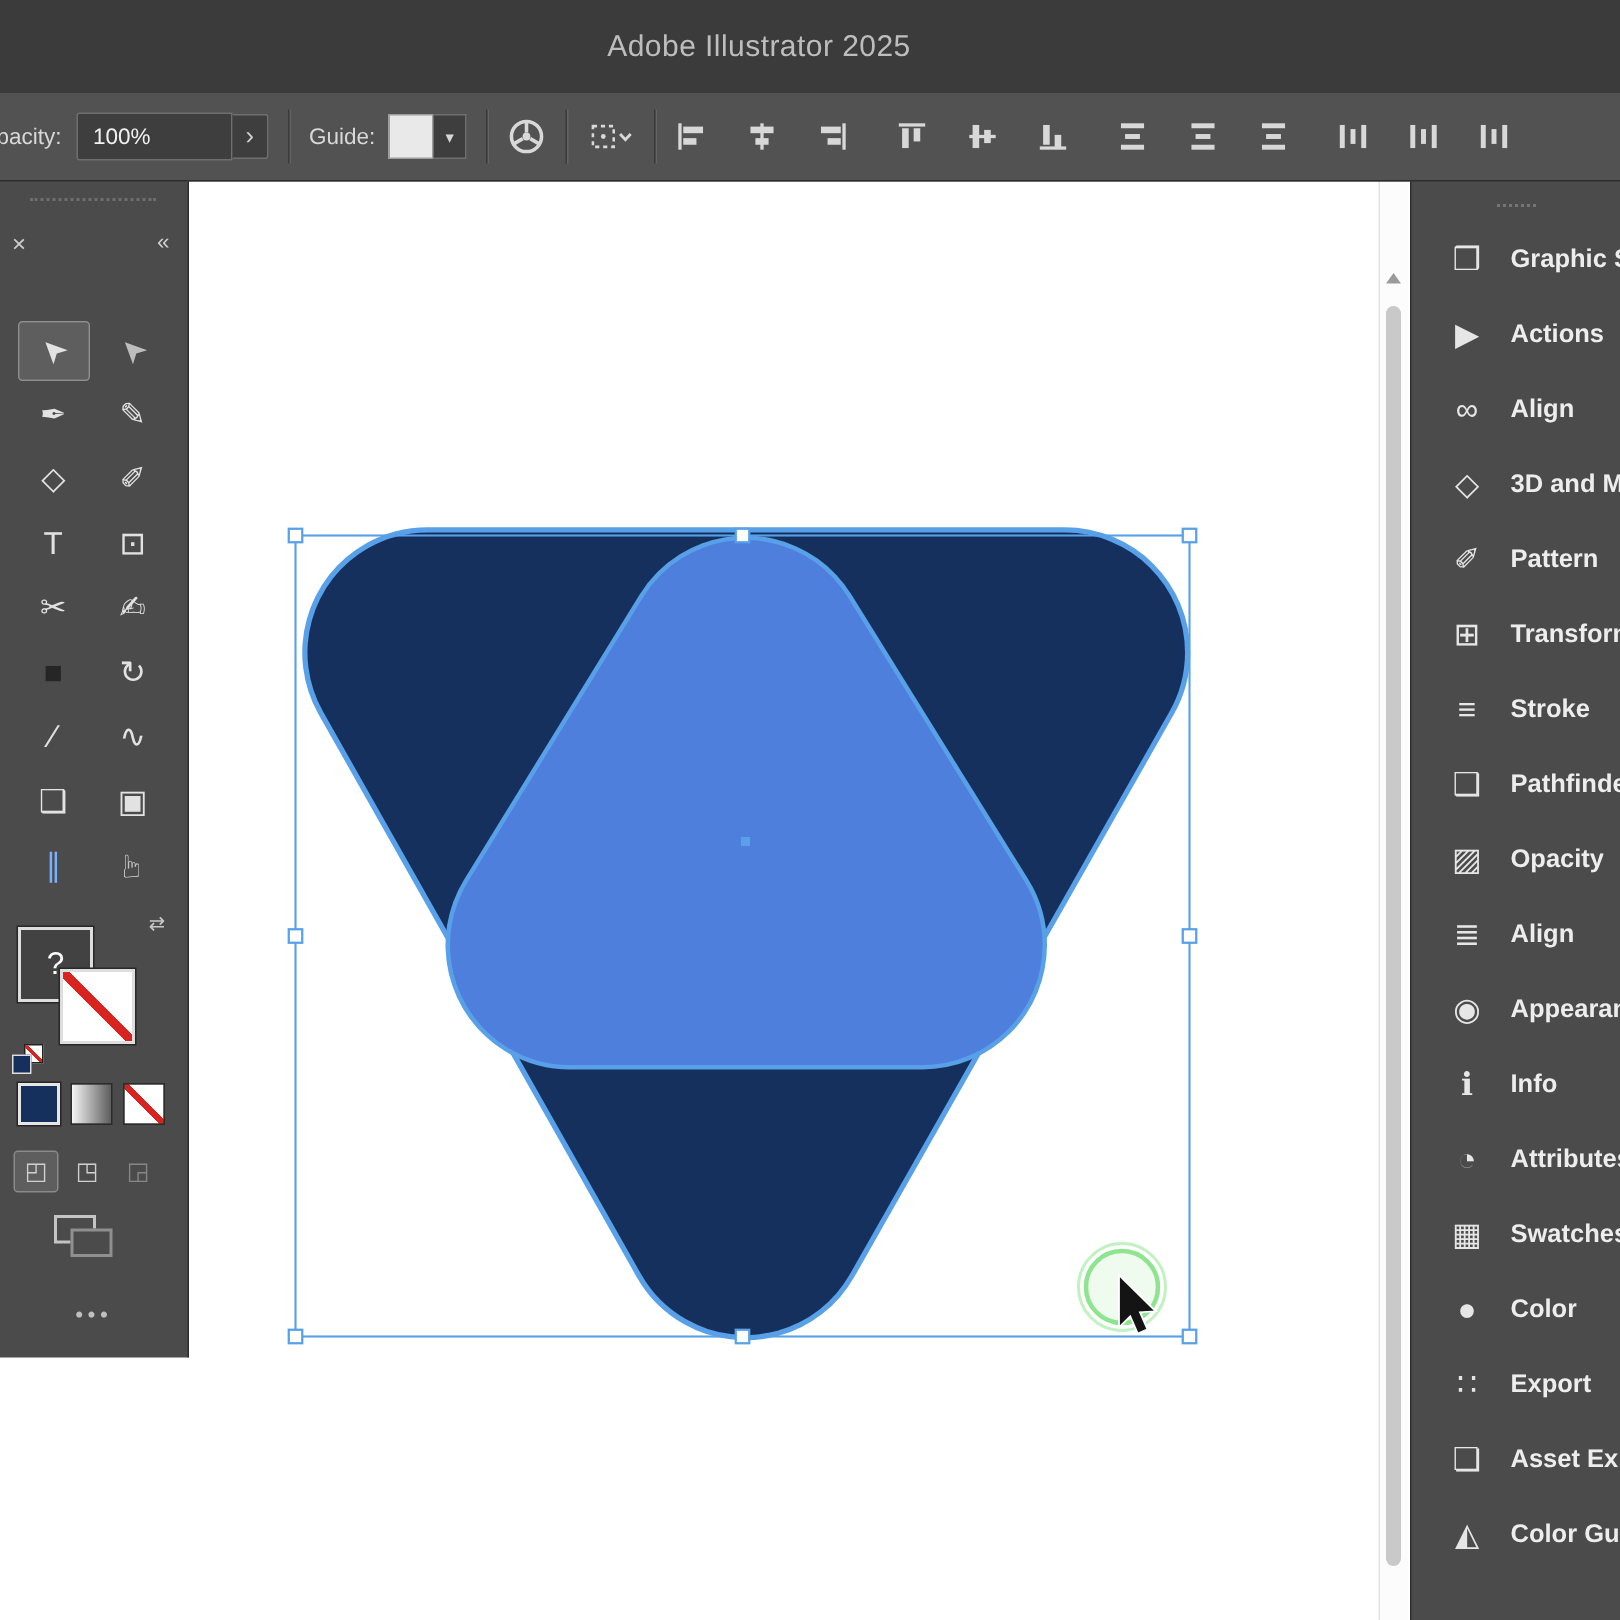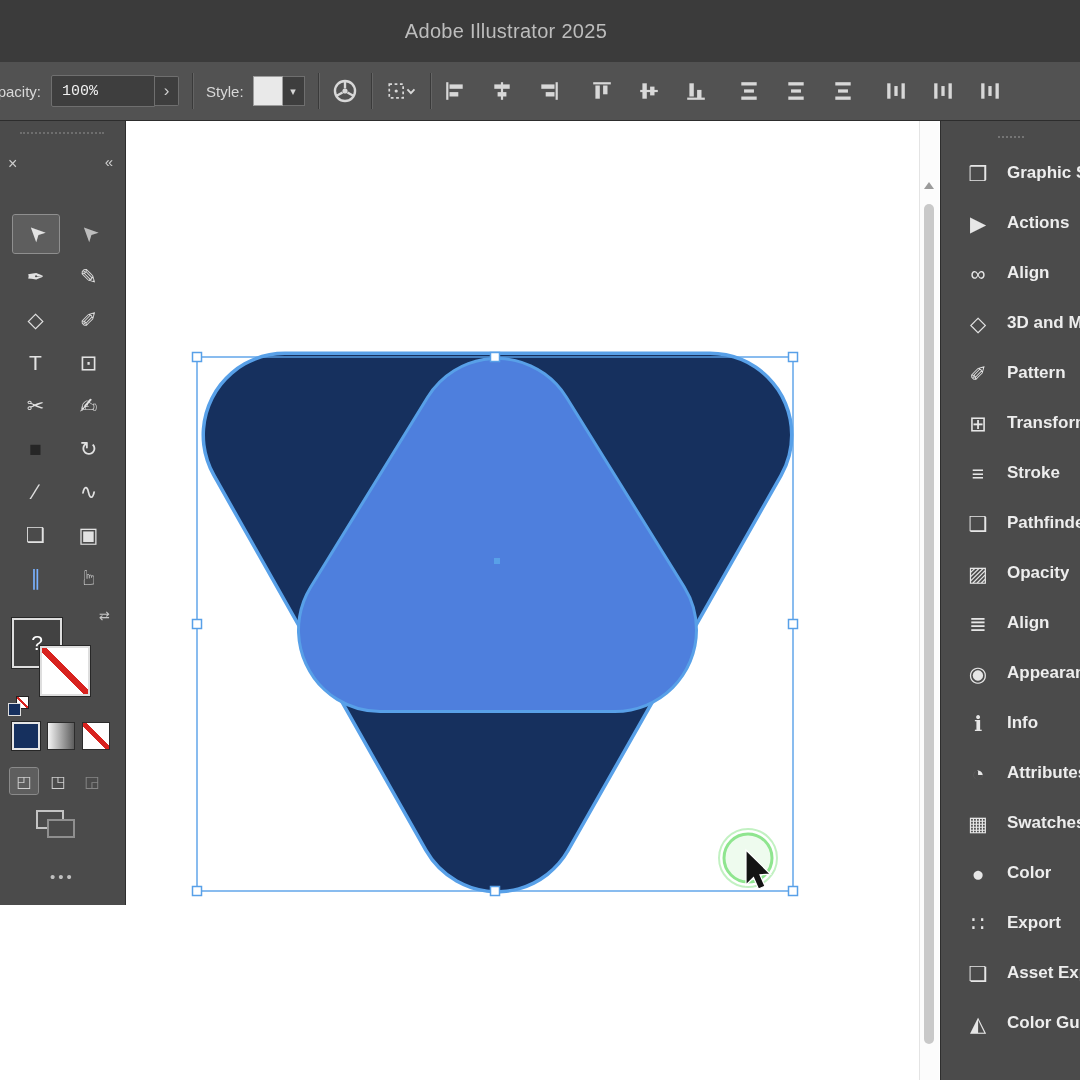--- a/index.html
+++ b/index.html
@@ -11,21 +11,21 @@
   
   .titlebar{position:absolute;top:0;left:0;width:1080px;height:62px;background:#3b3b3b;
     display:flex;align-items:center;justify-content:center;z-index:5;padding-right:68px;box-sizing:border-box;}
   .titlebar span{color:#bdbdbd;font-size:20px;letter-spacing:.3px;}
   
   .controlbar{position:absolute;top:62px;left:0;width:1080px;height:58px;background:#525252;
     border-bottom:1px solid #2d2d2d;display:flex;align-items:center;z-index:5;}
   .cb-label{color:#d8d8d8;font-size:15px;white-space:nowrap;}
   .opacity-label{margin-left:-14px;}
   .opacity-box{margin-left:10px;width:92px;height:30px;background:#3e3e3e;border:1px solid #6f6f6f;
-    border-radius:2px 0 0 2px;display:flex;align-items:center;padding-left:10px;color:#f0f0f0;font-size:15px;cursor:text;font-family:Liberation Mono, monospace;}
+    border-radius:2px 0 0 2px;display:flex;align-items:center;padding-left:10px;color:#f0f0f0;font-size:15px;cursor:text;}
   .stepper{width:24px;height:30px;background:#3e3e3e;border:1px solid #6f6f6f;border-left:none;border-radius:0 2px 2px 0;
     display:flex;align-items:center;justify-content:center;color:#cfcfcf;font-size:17px;cursor:pointer;box-sizing:border-box;}
   .divider{width:1px;height:36px;background:#3a3a3a;margin:0 13px;box-shadow:1px 0 0 #646464;}
   .style-swatch{width:30px;height:30px;background:#e9e9e9;border:1px solid #9d9d9d;margin-left:9px;cursor:pointer;box-sizing:border-box;}
   .style-chevron{width:22px;height:30px;background:#3e3e3e;border:1px solid #6f6f6f;border-left:none;
     display:flex;align-items:center;justify-content:center;color:#d6d6d6;font-size:11px;cursor:pointer;box-sizing:border-box;}
   .cb-ic{width:26px;height:26px;cursor:pointer;flex:none;}
   .cb-ic.wide{width:32px;}
   .align-groups{display:flex;align-items:center;}
   .cb-group{display:flex;align-items:center;gap:25px;margin-right:0;}
@@ -98,21 +98,21 @@
   <span>Adobe Illustrator 2025</span>
 </div>
 
 <div class="controlbar">
   <span class="cb-label opacity-label">Opacity:</span>
   <div class="opacity-box">
     <span>100%</span>
   </div>
   <div class="stepper">›</div>
   <div class="divider"></div>
-  <span class="cb-label">Style:</span>
+  <span class="cb-label">Guide:</span>
   <div class="style-swatch"></div>
   <div class="style-chevron">▾</div>
   <div class="divider"></div>
   <svg class="cb-ic" viewBox="0 0 22 22">
       <use href="#sym-recolor"></use>
     </svg>
   <div class="divider"></div>
   <svg class="cb-ic wide" viewBox="0 0 30 22">
       <use href="#sym-xform"></use>
     </svg>

